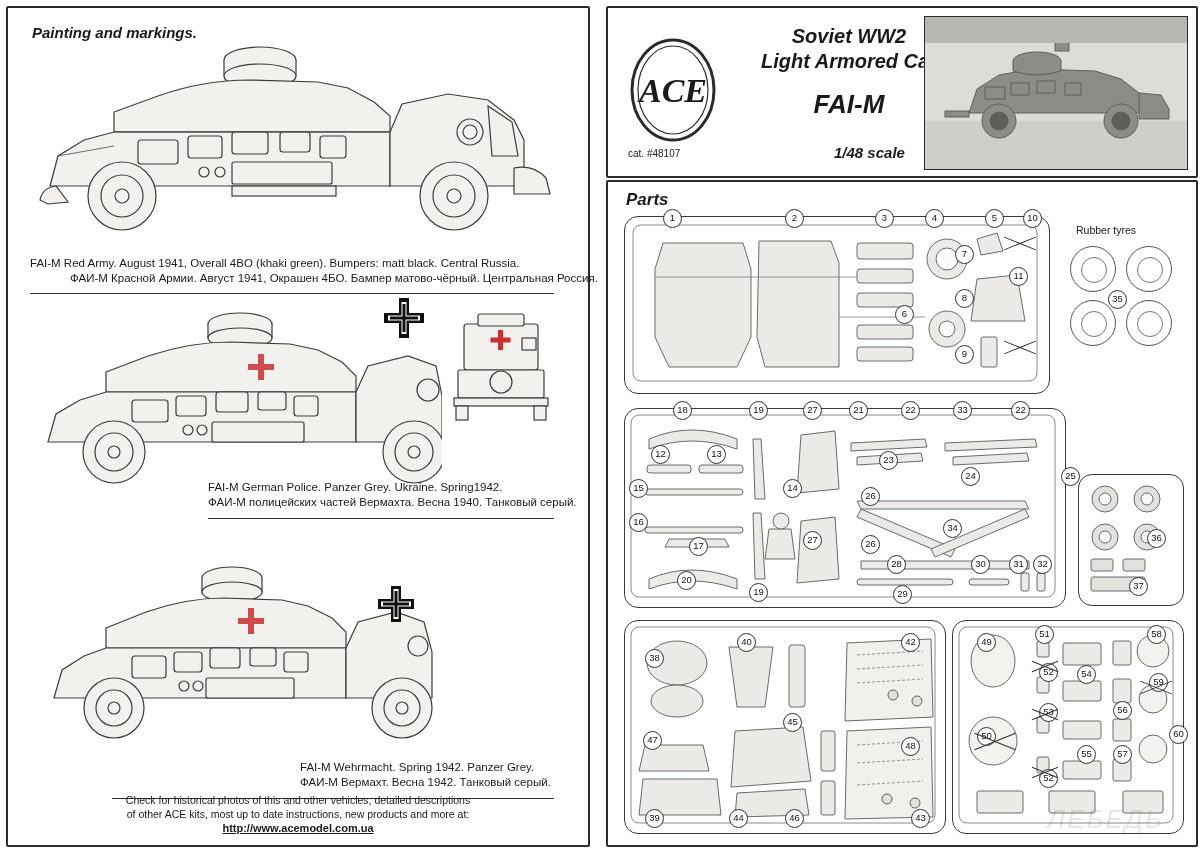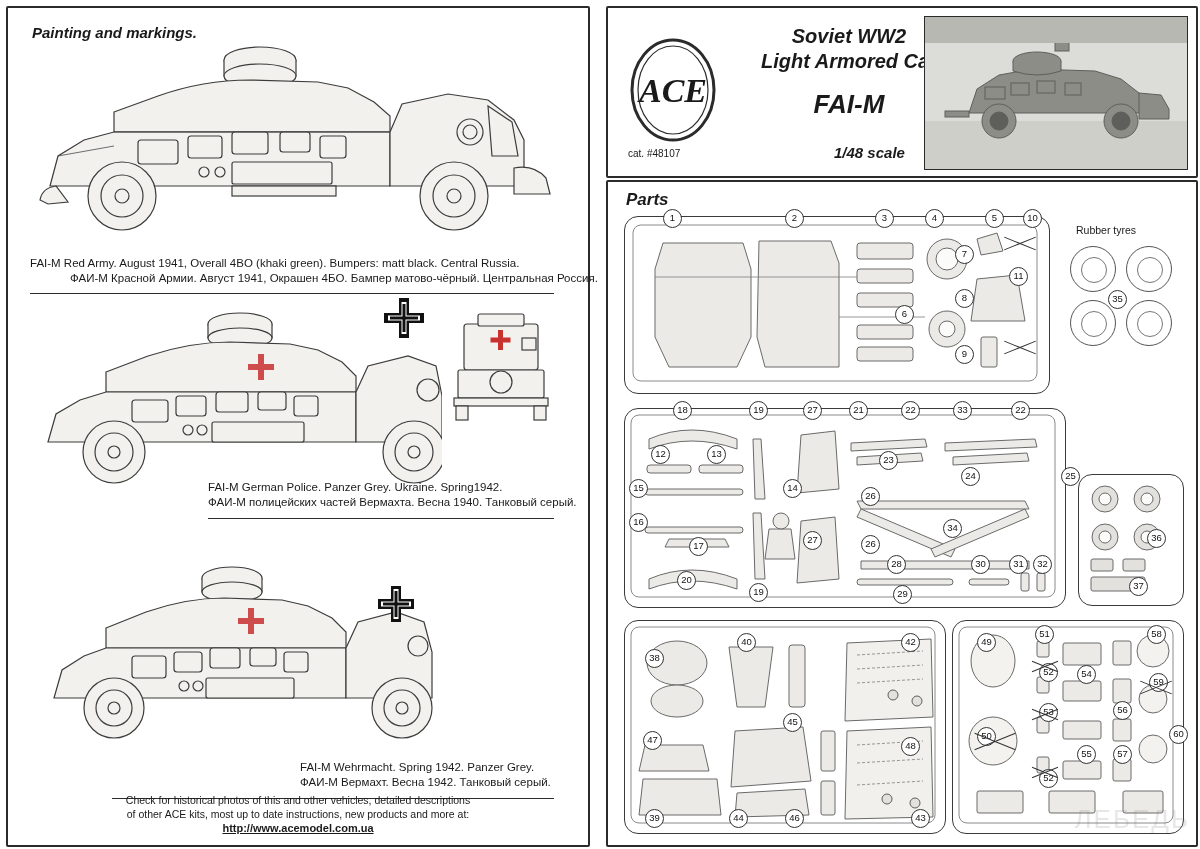--- a/index.html
+++ b/index.html
@@ -40,21 +40,21 @@
   .lbl{position:absolute;font-size:10.5px;}
   .tyre{position:absolute;border:1.6px solid #555;border-radius:50%;background:#fff;}
   .tyre:after{content:"";position:absolute;left:22%;top:22%;width:56%;height:56%;border:1.4px solid #777;border-radius:50%;}
   .xout{position:absolute;}
   .xout:before,.xout:after{content:"";position:absolute;left:0;top:50%;width:100%;height:0;border-top:1.3px solid #333;}
   .xout:before{transform:rotate(22deg);}
   .xout:after{transform:rotate(-22deg);}
 
   
   svg{display:block;}
-  .wm{position:absolute;right:6px;bottom:10px;font-size:26px;color:rgba(120,120,120,.18);letter-spacing:2px;margin-left:32px;}
+  .wm{position:absolute;right:32px;bottom:10px;font-size:26px;color:rgba(120,120,120,.18);font-style:italic;letter-spacing:2px;margin-left:32px;}
 
   
   .crossmark{position:absolute;}
 </style>
 </head>
 <body>
 
 <div class="sheet">
 
   <div class="panel" id="left-page">

